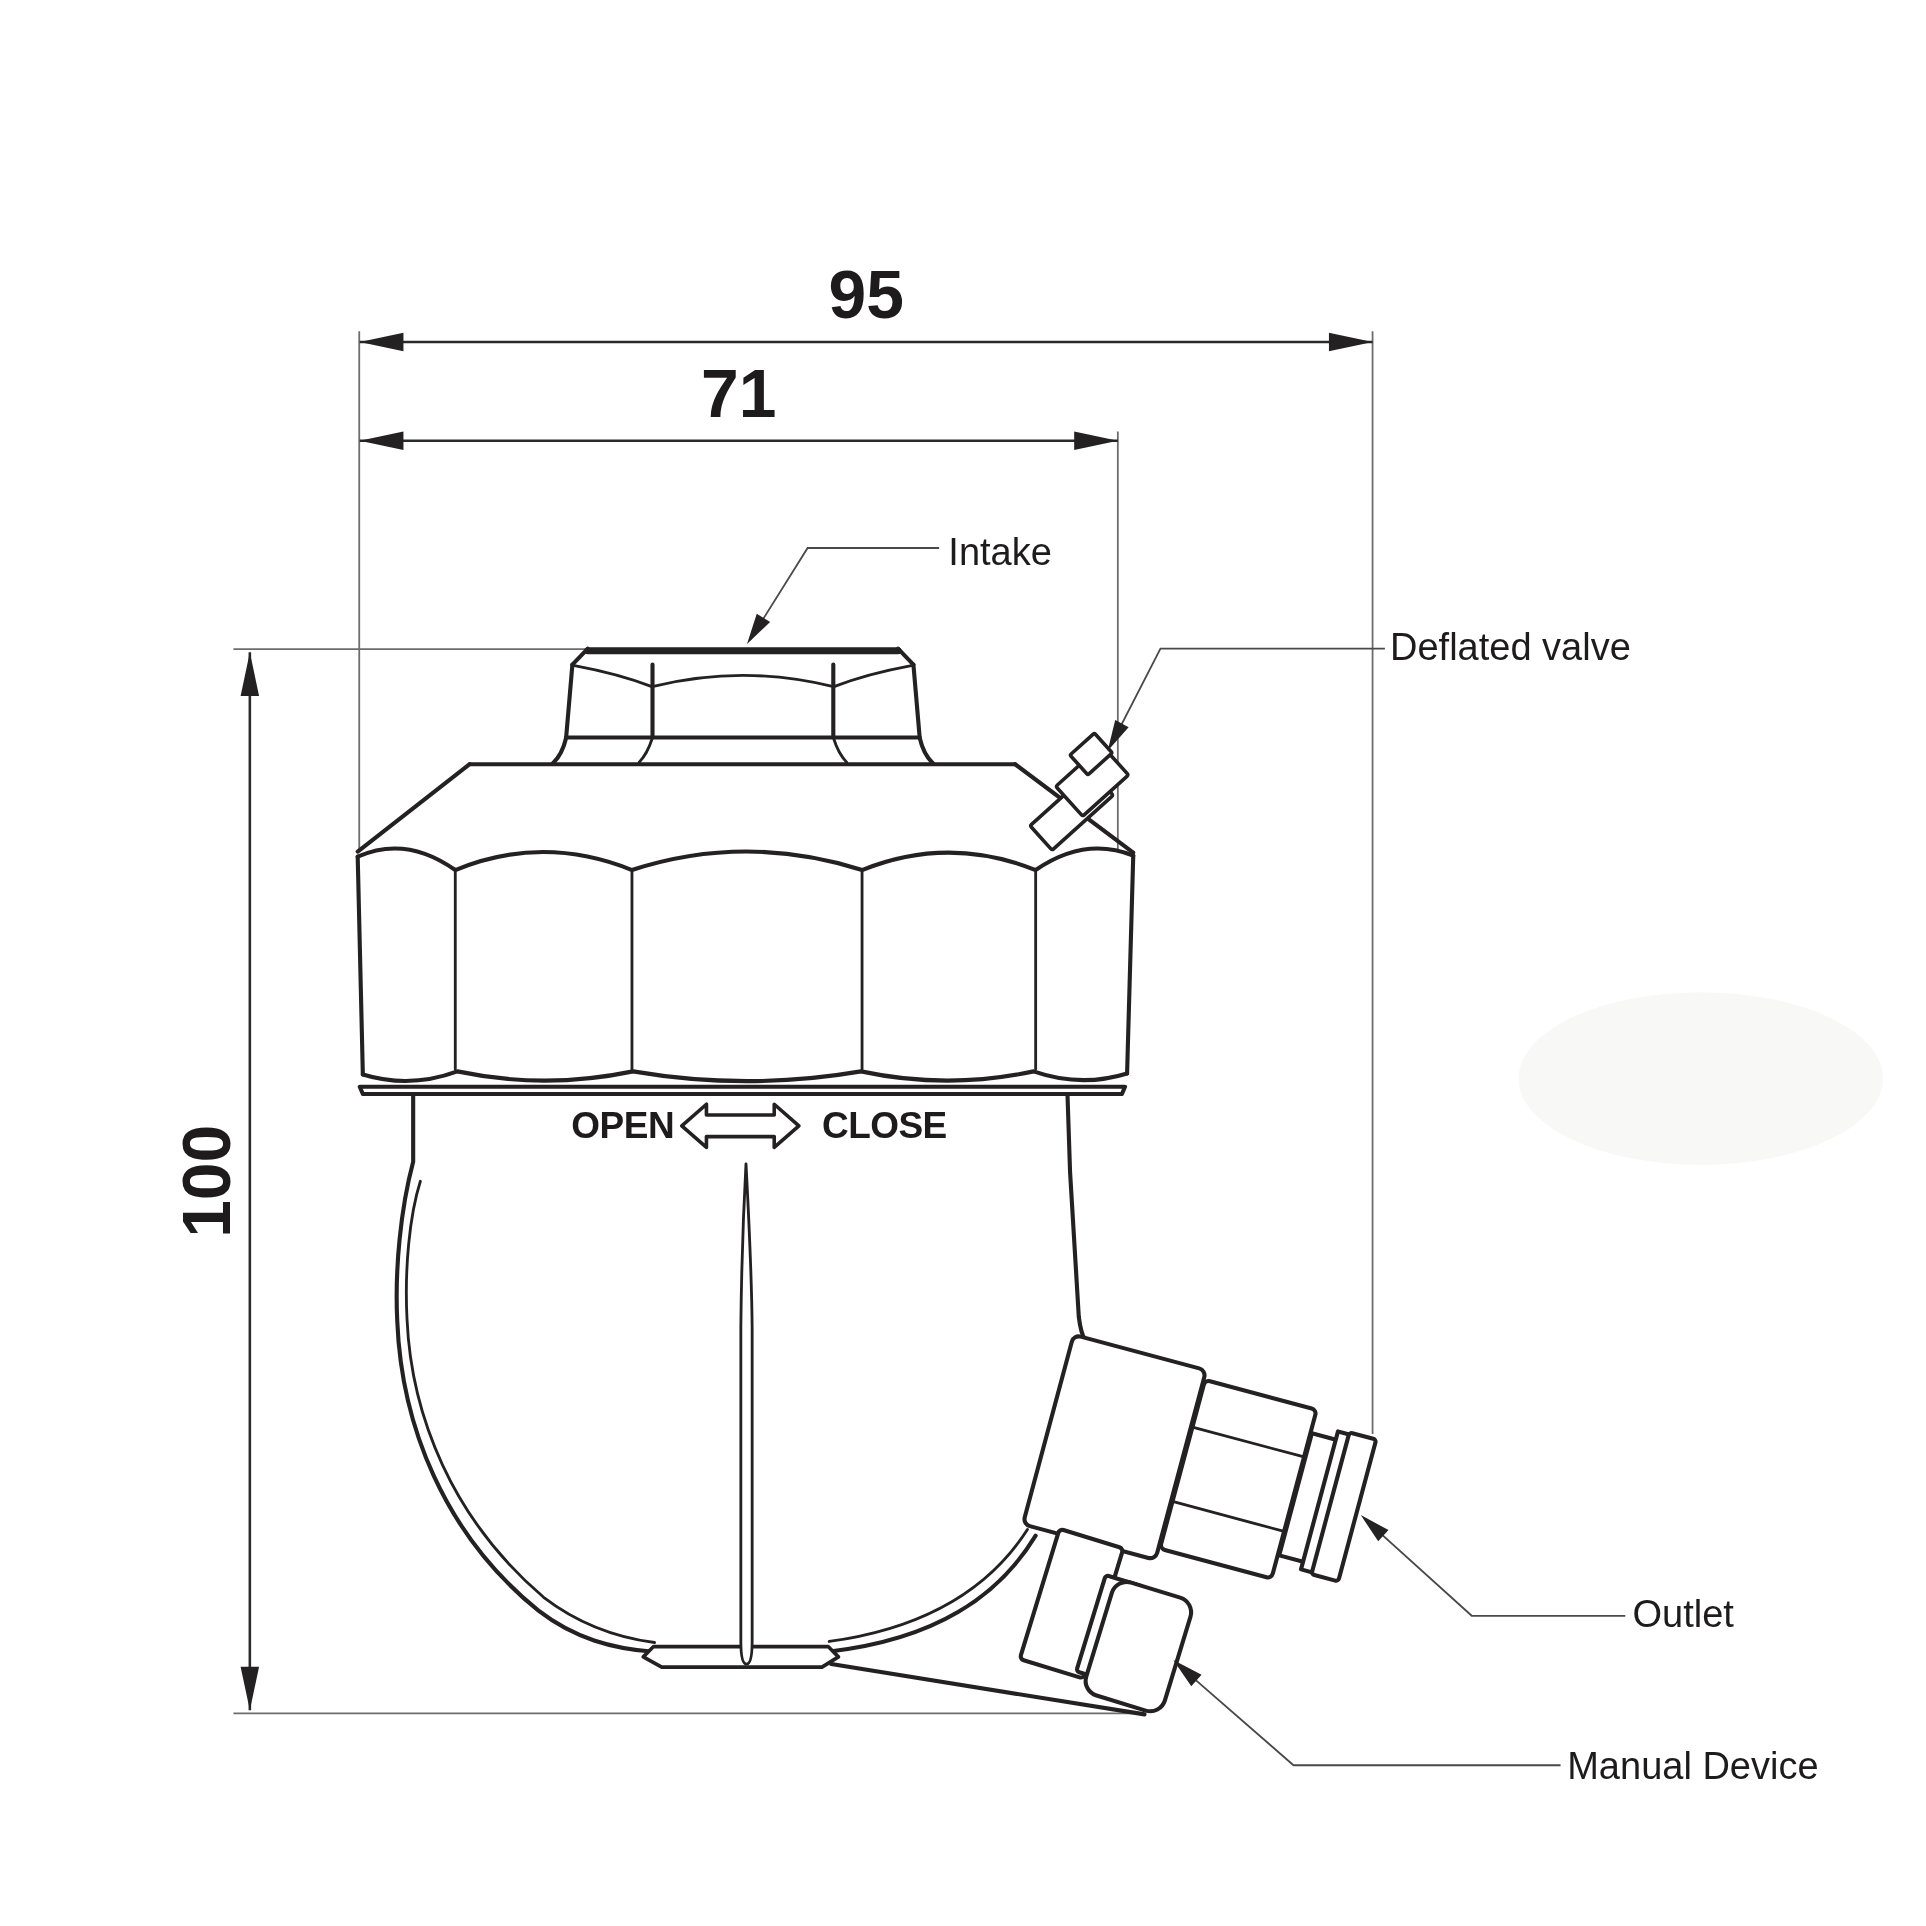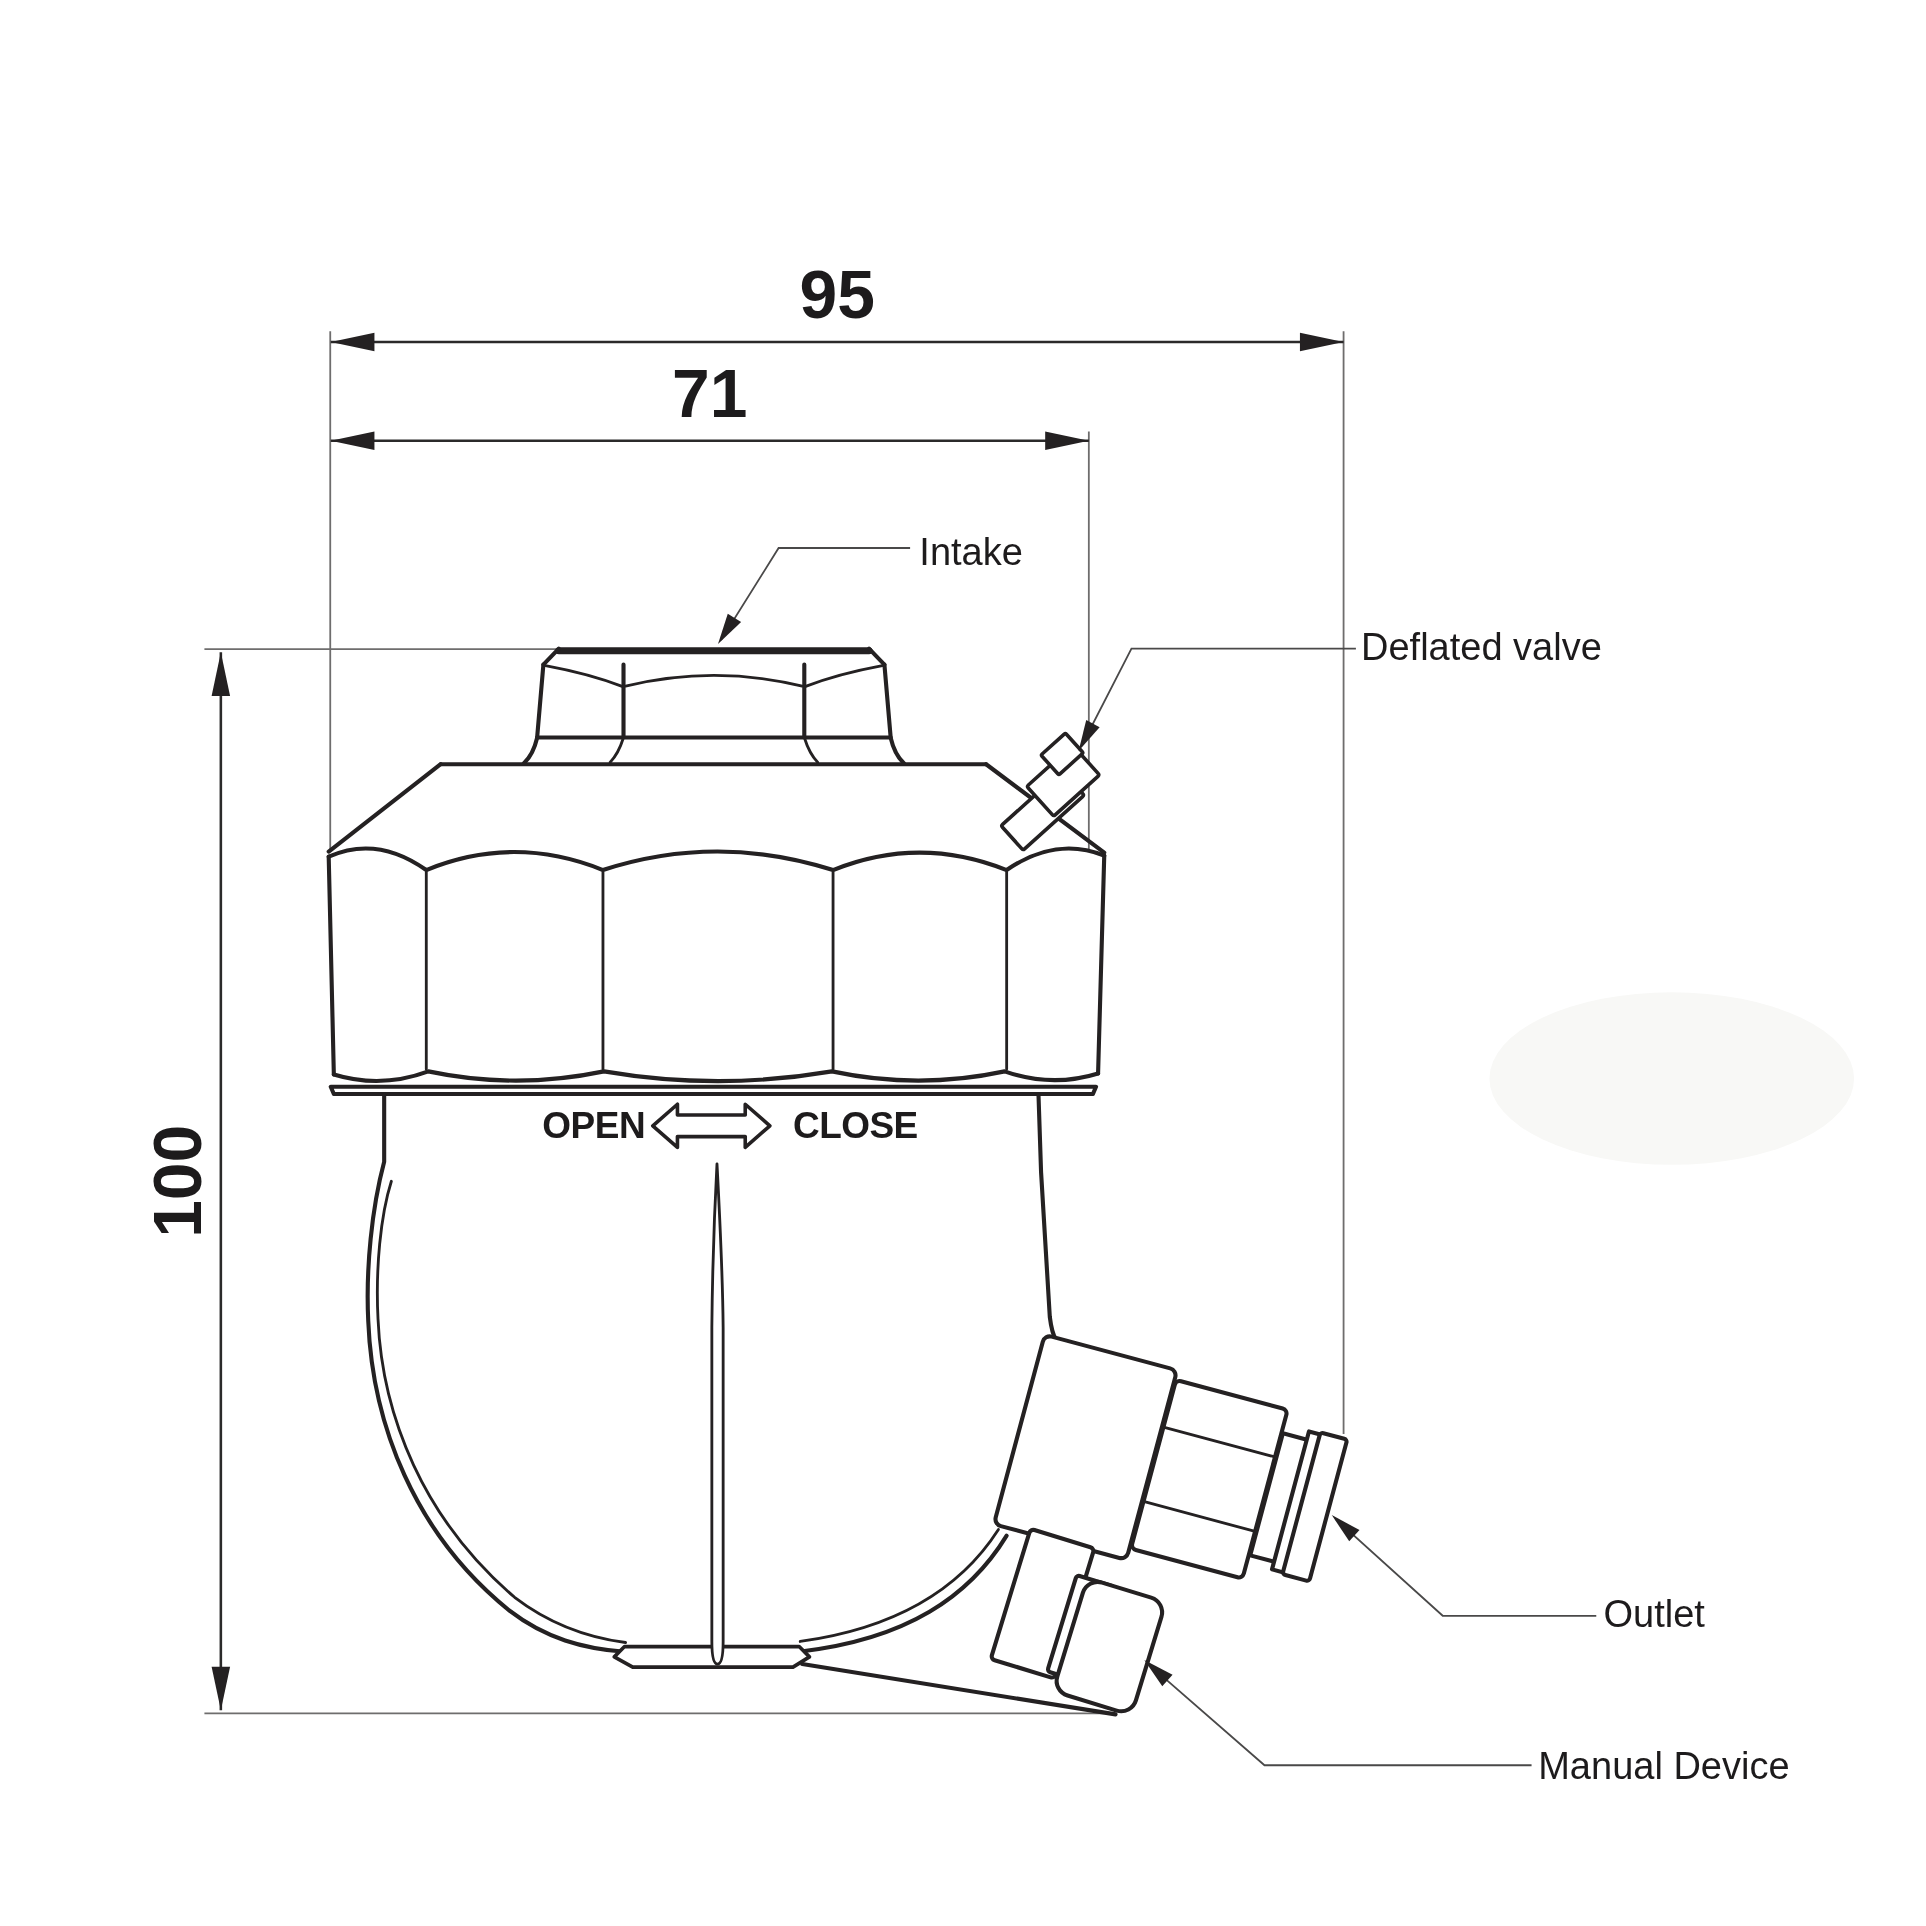--- a/index.html
+++ b/index.html
@@ -8,20 +8,21 @@
     background: #ffffff;
     width: 1926px;
     height: 1926px;
     font-family: "Liberation Sans", "DejaVu Sans", sans-serif;
   }
   .drawing-wrap {
     width: 1576px;
     height: 1926px;
     position: relative;
     background: #ffffff;
+    padding-left: 29px;
   }
   svg { display: block; }
   .outline {
     stroke: #242122;
     stroke-width: 8;
     fill: none;
     stroke-linecap: round;
     stroke-linejoin: round;
   }
   .outline-thin {

